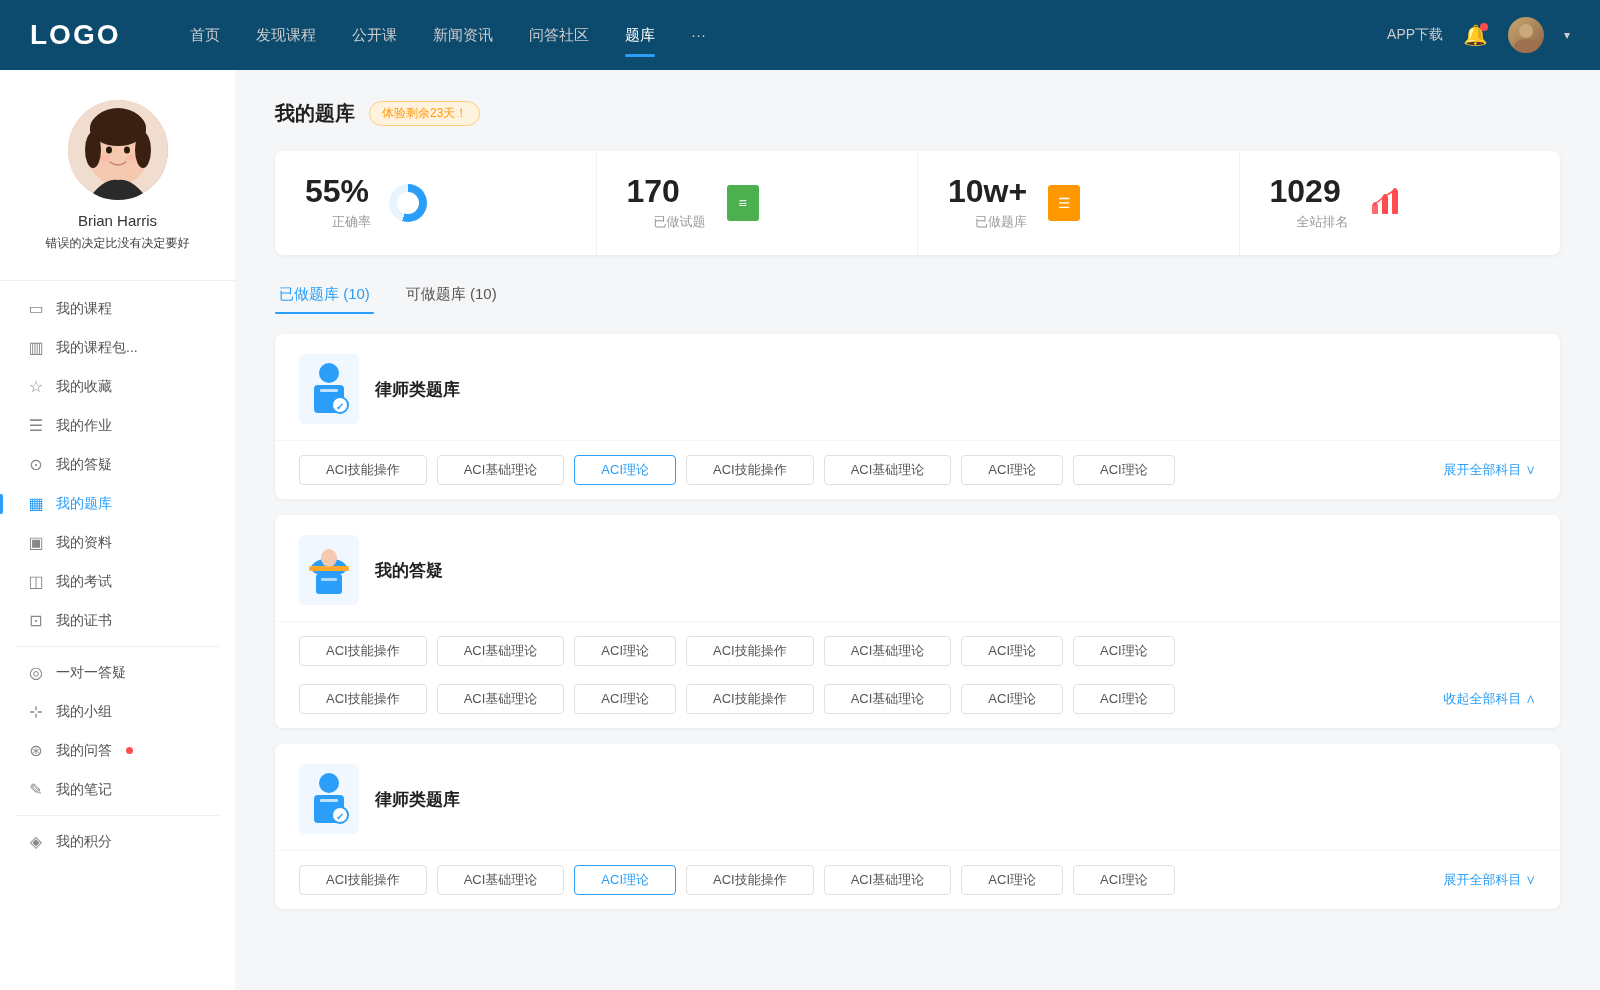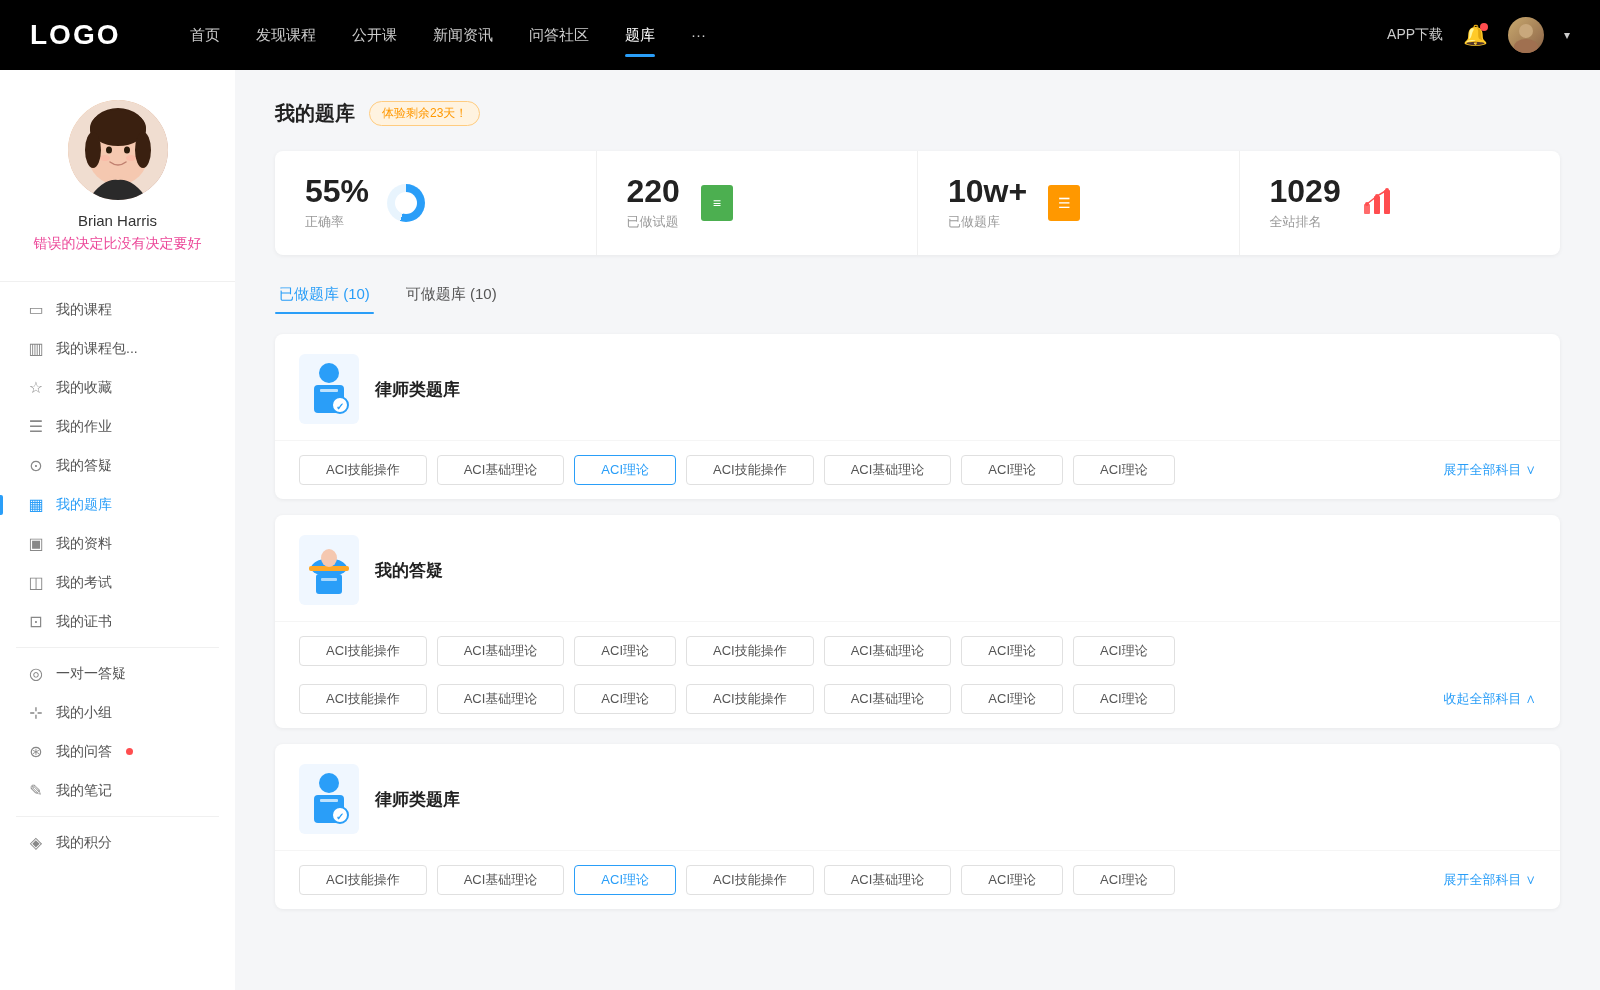--- a/index.html
+++ b/index.html
@@ -1,20 +1,20 @@
 <!DOCTYPE html>
 <html><head>
   <meta charset="utf-8">
   <style>
     * { box-sizing: border-box; margin: 0; padding: 0; }
     body { font-family: 'PingFang SC', 'Microsoft YaHei', sans-serif; background: #f0f2f5; color: #333; }
 
     
     .topnav {
-      background: #000000;
+      background: #0c4a6e;
       height: 70px;
       display: flex;
       align-items: center;
       padding: 0 30px;
       position: relative;
       z-index: 10;
     }
     .topnav-logo {
       color: white;
       font-size: 28px;
@@ -119,22 +119,22 @@
       position: relative;
     }
     
     .sidebar-username {
       font-size: 15px;
       font-weight: 500;
       color: #333;
       margin-bottom: 6px;
     }
     .sidebar-motto {
-      font-size: 14px;
-      color: #ec4899;
+      font-size: 12px;
+      color: #404040;
       text-align: center;
     }
     .sidebar-divider {
       height: 1px;
       background: #f0f0f0;
       margin: 8px 0;
     }
     .sidebar-menu {
       padding: 0 10px;
     }
@@ -233,20 +233,21 @@
     .stat-value {
       font-size: 32px;
       font-weight: 700;
       color: #222;
       line-height: 1;
       margin-bottom: 6px;
     }
     .stat-label {
       font-size: 13px;
       color: #999;
+      margin-left: 27px;
     }
     .stat-icon-wrap {
       width: 42px; height: 42px;
       display: flex; align-items: center; justify-content: center;
     }
     
     .pie-55 {
       width: 38px; height: 38px;
       border-radius: 50%;
       background: conic-gradient(#2a9ef8 0% 55%, #e8f4fd 55% 100%);
@@ -536,21 +537,21 @@
           <div class="stat-value">55%</div>
           <div class="stat-label">正确率</div>
         </div>
         <div class="stat-icon-wrap">
           <div class="pie-55"></div>
         </div>
       </div>
 
       <div class="stat-item">
         <div class="stat-text-group">
-          <div class="stat-value">220</div>
+          <div class="stat-value">170</div>
           <div class="stat-label">已做试题</div>
         </div>
         <div class="stat-icon-wrap">
           <div class="doc-icon"></div>
         </div>
       </div>
 
       <div class="stat-item">
         <div class="stat-text-group">
           <div class="stat-value">10w+</div>

